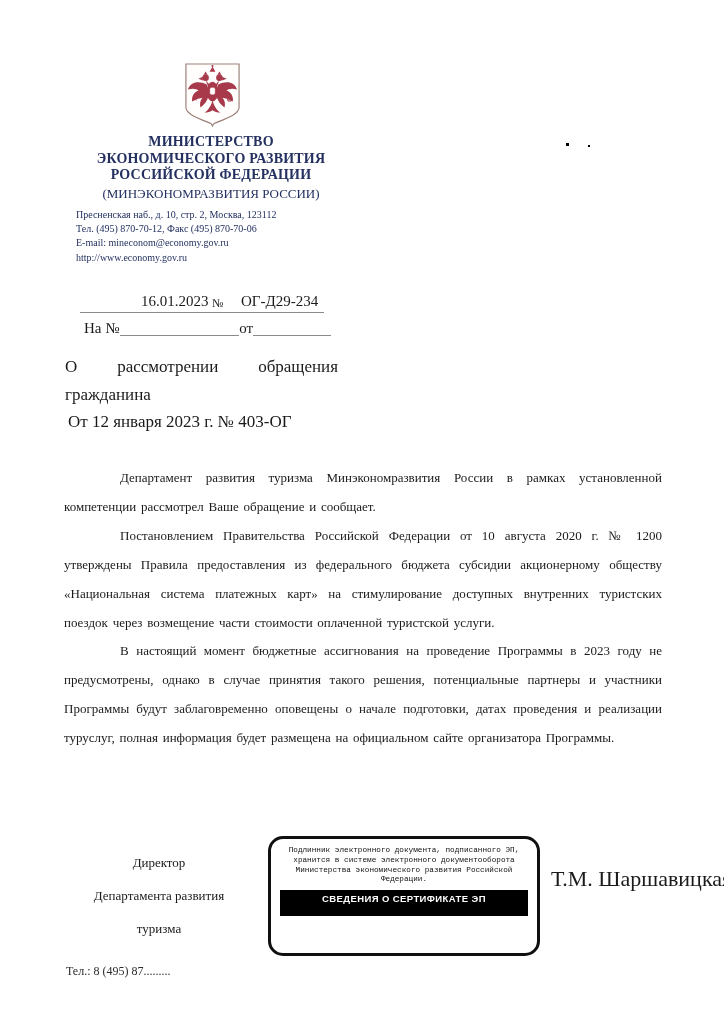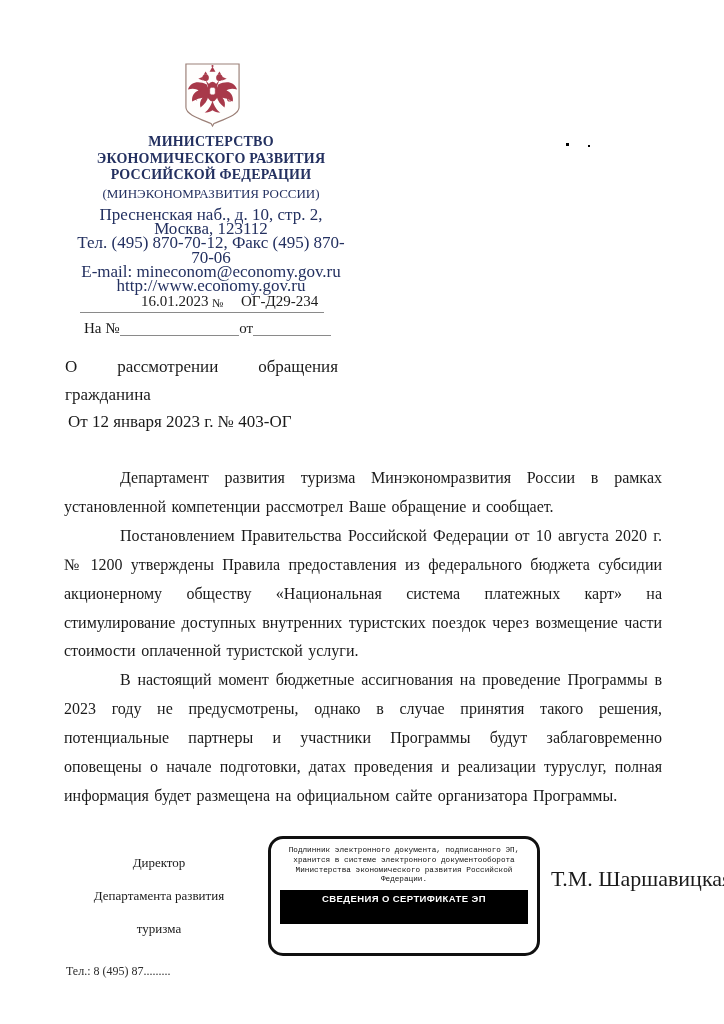--- a/index.html
+++ b/index.html
@@ -9,51 +9,51 @@
     overflow:hidden;
   }
   
   .emblem { position:absolute; left:182px; top:60px; width:61px; height:69px; }
   .emblem svg { width:100%; height:100%; display:block; }
   
   .ministry { position:absolute; left:80px; top:134px; width:262px; text-align:center; color:#233060; }
   .m-line { font-weight:bold; font-size:14px; line-height:16.5px; letter-spacing:0.2px; }
   .m-short { font-size:13px; line-height:16px; margin-top:2px; font-weight:normal; }
   
-  .contact { position:absolute; left:76px; top:208px; width:270px; text-align:center; color:#233060; font-size:17px; line-height:14.2px; }
+  .contact { position:absolute; left:76px; top:208px; width:270px; text-align:left; color:#233060; font-size:10px; line-height:14.2px; }
   
   .ref-row1 { position:absolute; left:80px; top:291px; width:244px; height:21px; border-bottom:1.5px solid #8a8a8a; font-size:15px; }
   .ref-date   { position:absolute; left:61px;  bottom:2px; }
   .ref-no-sign{ position:absolute; left:132px; bottom:1px; font-size:12px; }
   .ref-number { position:absolute; left:161px; bottom:2px; }
   .ref-row2 { position:absolute; left:84px; top:319px; width:247px; height:17px; display:flex; align-items:flex-end; font-size:15px; }
   .ref-row2 .lbl { white-space:nowrap; line-height:16px;text-align:center; }
   .uline { border-bottom:1.2px solid #8a8a8a; height:15px; }
   .u1 { flex:1; }
   .u2 { width:78px; }
   
   .subject { position:absolute; left:65px; top:353px; width:273px; font-size:17px; line-height:27.5px; }
   .subject-just { text-align:justify; text-align-last:justify; }
   .subject-ref { padding-left:3px; }
   
-  .body-text { position:absolute; left:64px; top:464px; width:598px; font-size:16px; line-height:28.9px; text-align:justify; }
+  .body-text { position:absolute; left:64px; top:464px; width:598px; font-size:13px; line-height:28.9px; text-align:justify; }
   .body-text p { margin:0; text-indent:56px; word-spacing:1.5px; }
   
   .sig-left { position:absolute; left:68px; top:846px; width:182px; text-align:center; font-size:13px; line-height:33px; }
   .sig-name { position:absolute; left:551px; top:866px; font-size:22px; white-space:nowrap; }
   
   .stamp {
     position:absolute; left:268px; top:836px; width:272px; height:120px;
     border:3px solid #101010; border-radius:15px; box-sizing:border-box;
     background:#fff; font-family:"Liberation Sans", sans-serif; color:#111;
   }
   .stamp-header { font-size:7.7px; line-height:9.8px; text-align:center; padding:7px 10px 0;font-family:Liberation Mono, monospace; }
   .stamp-bar {
     background:#000; color:#fff; font-weight:bold; font-size:9.5px; letter-spacing:0.4px;
-    text-align:center; margin:5px 9px 0; padding:3px 0 20px;
+    text-align:center; margin:5px 9px 0; padding:3px 0 12px;
   }
   .stamp-details { padding:6px 6px 0 10px; font-size:8.4px; line-height:11.8px; }
   .stamp-row .sl { margin-right:5px; }
   
   .footer-phone { position:absolute; left:66px; top:964px; font-size:12px; color:#2b2b2b; }
   .dot { position:absolute; background:#000; }
   .dot1 { left:566px; top:143px; width:3px; height:3px; }
   .dot2 { left:588px; top:145px; width:2px; height:2px; }
 </style>
 </head>

